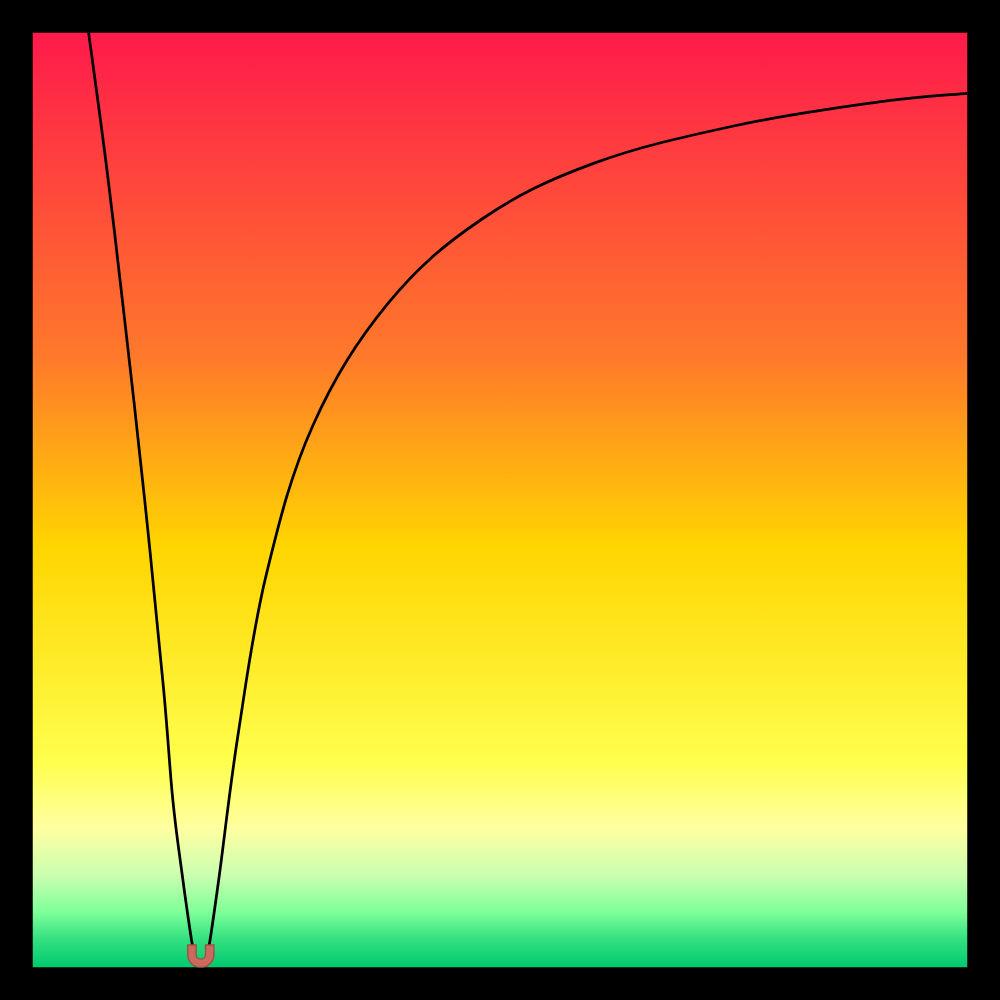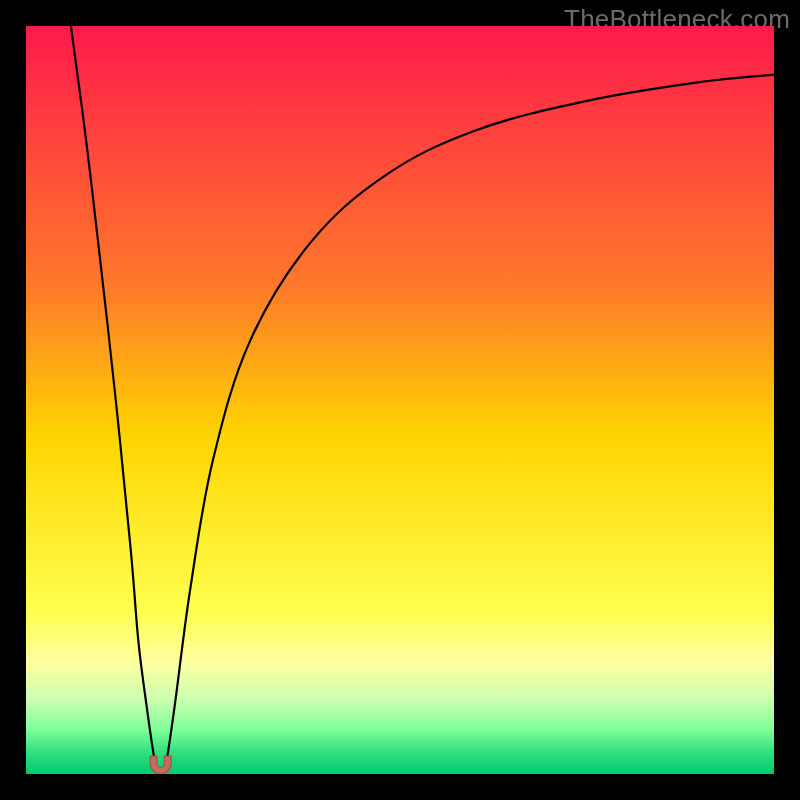--- a/index.html
+++ b/index.html
@@ -31,21 +31,20 @@
     color: #6b6b6b;
     font-size: 26px;
     letter-spacing: 0.2px;
     font-weight: 400;
   }
 </style>
 </head>
 <body>
 
 <div class="frame">
-  <div class="watermark">TheBottleneck.com</div>
 
   <svg class="plot" viewBox="0 0 100 100" preserveAspectRatio="none">
     <defs>
       <linearGradient id="bg-grad" x1="0" y1="0" x2="0" y2="1">
       <stop offset="0%" stop-color="#ff1a4b"></stop>
           <stop offset="35%" stop-color="#ff7a2a"></stop>
           <stop offset="55%" stop-color="#ffd500"></stop>
           <stop offset="78%" stop-color="#ffff4d"></stop>
           <stop offset="85%" stop-color="#ffffa0"></stop>
           <stop offset="90%" stop-color="#ccffb0"></stop>

